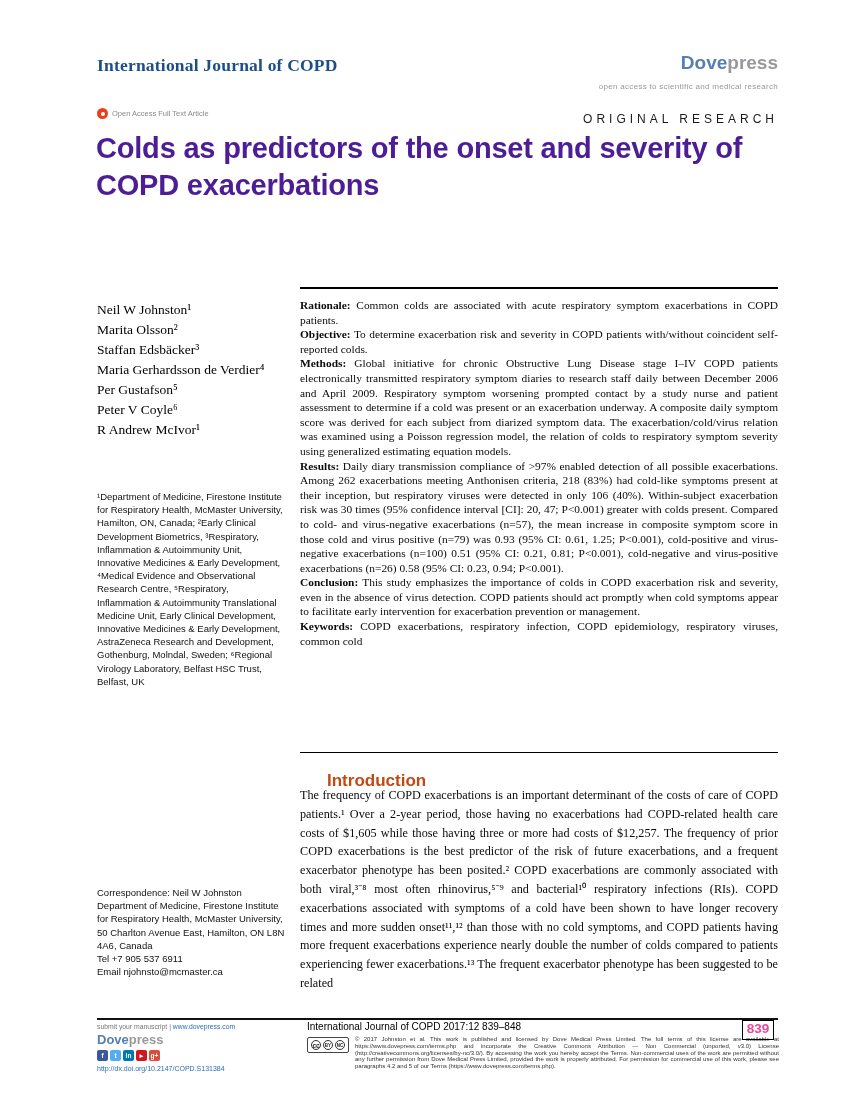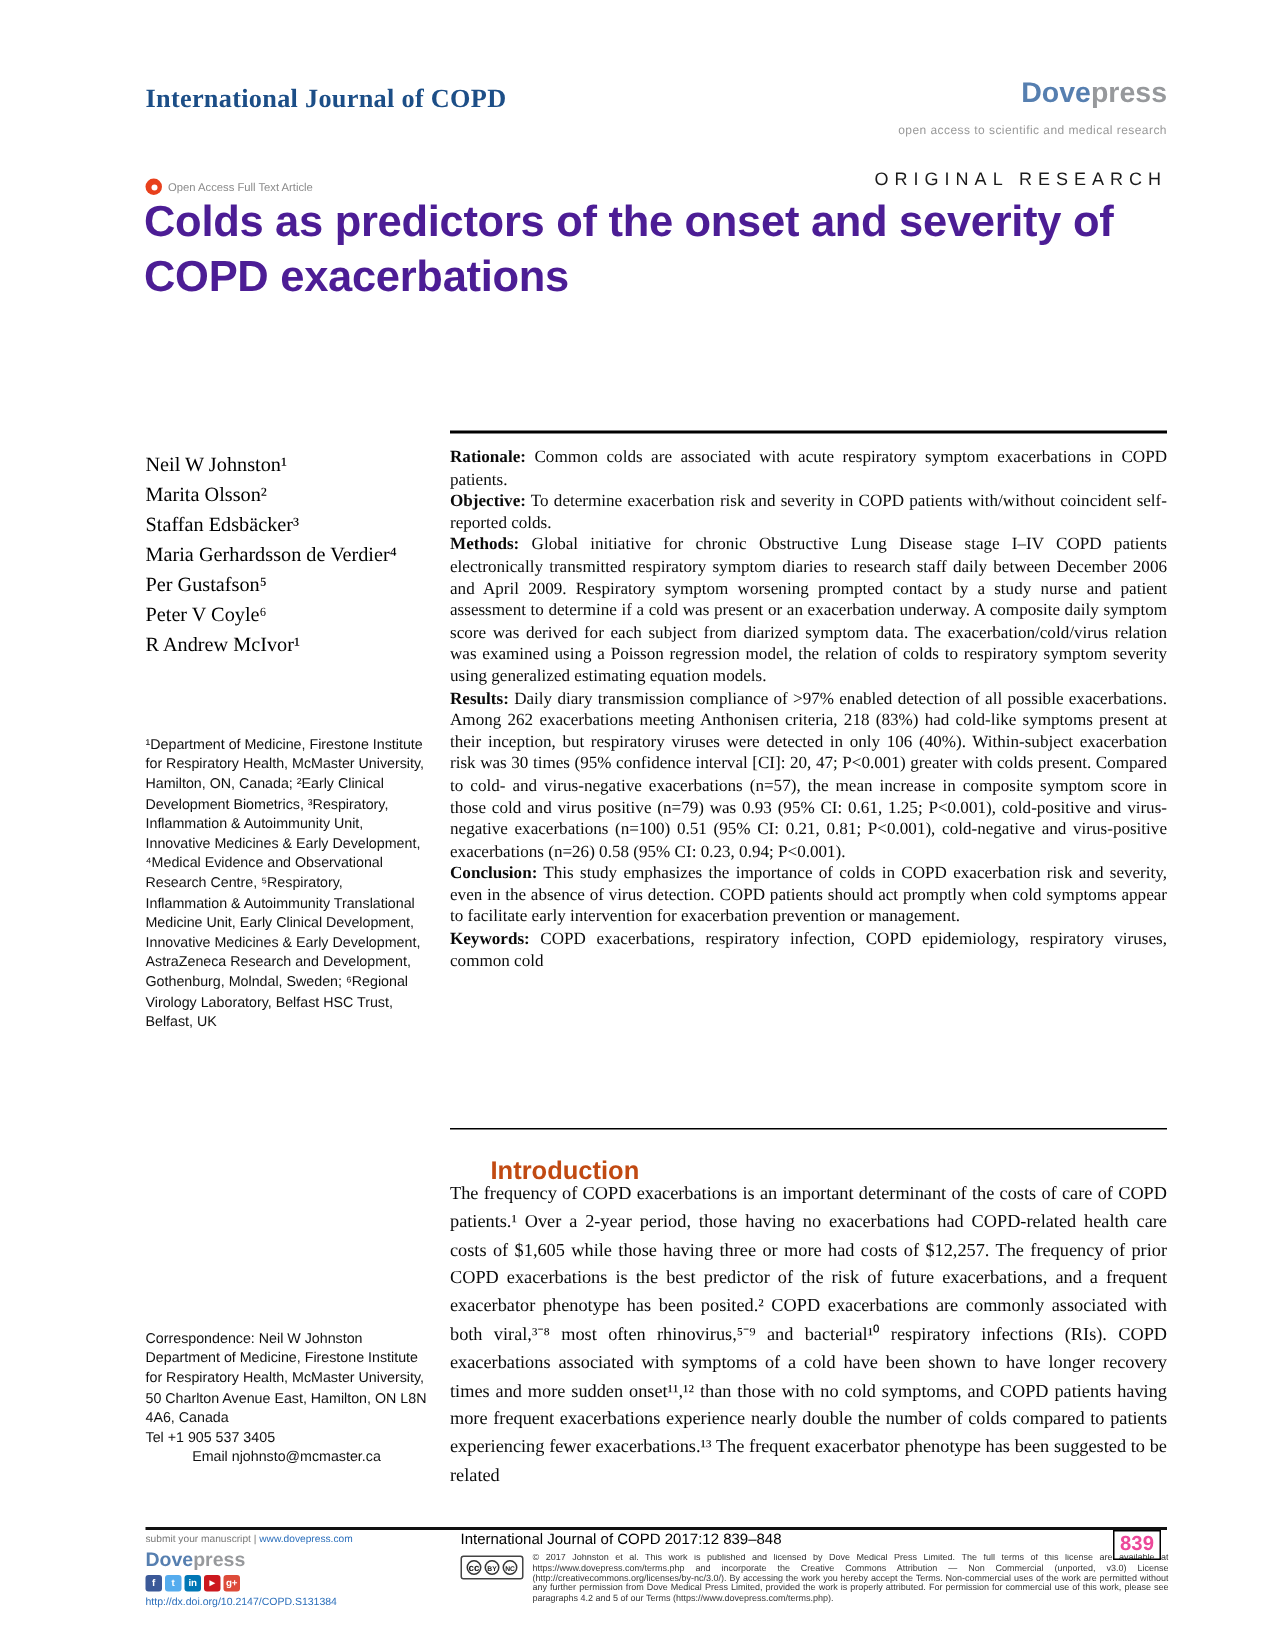--- a/index.html
+++ b/index.html
@@ -17,40 +17,40 @@
   .journal-name {
     position: absolute; left: 97px; top: 55px;
     font-family: "Liberation Serif", serif;
     font-weight: bold; font-size: 17.5px; color: #1c4e87; letter-spacing: .2px;
   }
   .publisher { position: absolute; right: 72px; top: 52px; font-size: 19px; font-weight: bold; }
   .publisher .dove { color: #567fb0; }
   .publisher .press { color: #97999c; }
   .tagline { position: absolute; right: 72px; top: 82px; font-size: 8px; color: #999999; letter-spacing: .3px; }
 
-  .oa-row { position: absolute; left: 97px; top: 108px; display: flex; align-items: center; gap: 4px; margin-top: 11px; }
+  .oa-row { position: absolute; left: 97px; top: 108px; display: flex; align-items: center; gap: 4px; }
   .oa-icon { width: 11px; height: 11px; border-radius: 50%; background: #e8401c; position: relative; }
   .oa-icon::after { content:""; position:absolute; left:3.5px; top:3.5px; width:4px; height:4px; background:#fff; border-radius:50%; }
   .oa-label { font-size: 7.5px; color: #8a8a8a; }
 
   .article-type { position: absolute; right: 72px; top: 112px; font-size: 12px; letter-spacing: 4px; color: #1a1a1a; }
 
   
   .title {
     position: absolute; left: 96px; top: 130px; width: 690px; margin: 0;
     font-family: "Liberation Sans", sans-serif; font-weight: 700;
     font-size: 29px; line-height: 37px; color: #4c1d95; letter-spacing: -0.2px;
   }
 
   
   .authors { position: absolute; left: 97px; top: 300px; width: 196px; font-size: 13.5px; line-height: 20px; color: #000; }
   .author { margin: 0; font-family: Liberation Serif, serif; }
   .affiliations { position: absolute; left: 97px; top: 490px; width: 188px; font-size: 9.5px; line-height: 13.2px; color: #111; }
   .correspondence { position: absolute; left: 97px; top: 886px; width: 188px; font-size: 9.5px; line-height: 13.2px; color: #111; }
-  .correspondence .email { color: #111; text-align: center; }
+  .correspondence .email { color: #111; }
 
   
   .abstract-rule { position: absolute; left: 300px; top: 287px; width: 478px; height: 2px; background: #000; }
   .abstract {
     position: absolute; left: 300px; top: 298px; width: 478px;
     font-family: "Liberation Serif", serif; font-size: 11.4px; line-height: 14.6px;
     color: #0a0a0a; text-align: justify;
   }
   .abstract p { margin: 0; }
   .abstract b { font-weight: 700; }
@@ -137,21 +137,21 @@
     <div class="author">Per Gustafson⁵</div>
     <div class="author">Peter V Coyle⁶</div>
     <div class="author">R Andrew McIvor¹</div>
   </div>
 
   <div class="affiliations">¹Department of Medicine, Firestone Institute for Respiratory Health, McMaster University, Hamilton, ON, Canada; ²Early Clinical Development Biometrics, ³Respiratory, Inflammation &amp; Autoimmunity Unit, Innovative Medicines &amp; Early Development, ⁴Medical Evidence and Observational Research Centre, ⁵Respiratory, Inflammation &amp; Autoimmunity Translational Medicine Unit, Early Clinical Development, Innovative Medicines &amp; Early Development, AstraZeneca Research and Development, Gothenburg, Molndal, Sweden; ⁶Regional Virology Laboratory, Belfast HSC Trust, Belfast, UK</div>
 
   <div class="correspondence">
     <div>Correspondence: Neil W Johnston</div>
     <div>Department of Medicine, Firestone Institute for Respiratory Health, McMaster University, 50 Charlton Avenue East, Hamilton, ON L8N 4A6, Canada</div>
-    <div>Tel +1 905 537 3405</div>
+    <div>Tel +7 905 537 6911</div>
     <div class="email">Email njohnsto@mcmaster.ca</div>
   </div>
 
   <div class="abstract-rule"></div>
   <div class="abstract">
     <p><b>Rationale:</b><span> Common colds are associated with acute respiratory symptom exacerbations in COPD patients.</span></p>
     <p><b>Objective:</b><span> To determine exacerbation risk and severity in COPD patients with/without coincident self-reported colds.</span></p>
     <p><b>Methods:</b><span> Global initiative for chronic Obstructive Lung Disease stage I–IV COPD patients electronically transmitted respiratory symptom diaries to research staff daily between December 2006 and April 2009. Respiratory symptom worsening prompted contact by a study nurse and patient assessment to determine if a cold was present or an exacerbation underway. A composite daily symptom score was derived for each subject from diarized symptom data. The exacerbation/cold/virus relation was examined using a Poisson regression model, the relation of colds to respiratory symptom severity using generalized estimating equation models.</span></p>
     <p><b>Results:</b><span> Daily diary transmission compliance of &gt;97% enabled detection of all possible exacerbations. Among 262 exacerbations meeting Anthonisen criteria, 218 (83%) had cold-like symptoms present at their inception, but respiratory viruses were detected in only 106 (40%). Within-subject exacerbation risk was 30 times (95% confidence interval [CI]: 20, 47; P&lt;0.001) greater with colds present. Compared to cold- and virus-negative exacerbations (n=57), the mean increase in composite symptom score in those cold and virus positive (n=79) was 0.93 (95% CI: 0.61, 1.25; P&lt;0.001), cold-positive and virus-negative exacerbations (n=100) 0.51 (95% CI: 0.21, 0.81; P&lt;0.001), cold-negative and virus-positive exacerbations (n=26) 0.58 (95% CI: 0.23, 0.94; P&lt;0.001).</span></p>
     <p><b>Conclusion:</b><span> This study emphasizes the importance of colds in COPD exacerbation risk and severity, even in the absence of virus detection. COPD patients should act promptly when cold symptoms appear to facilitate early intervention for exacerbation prevention or management.</span></p>

